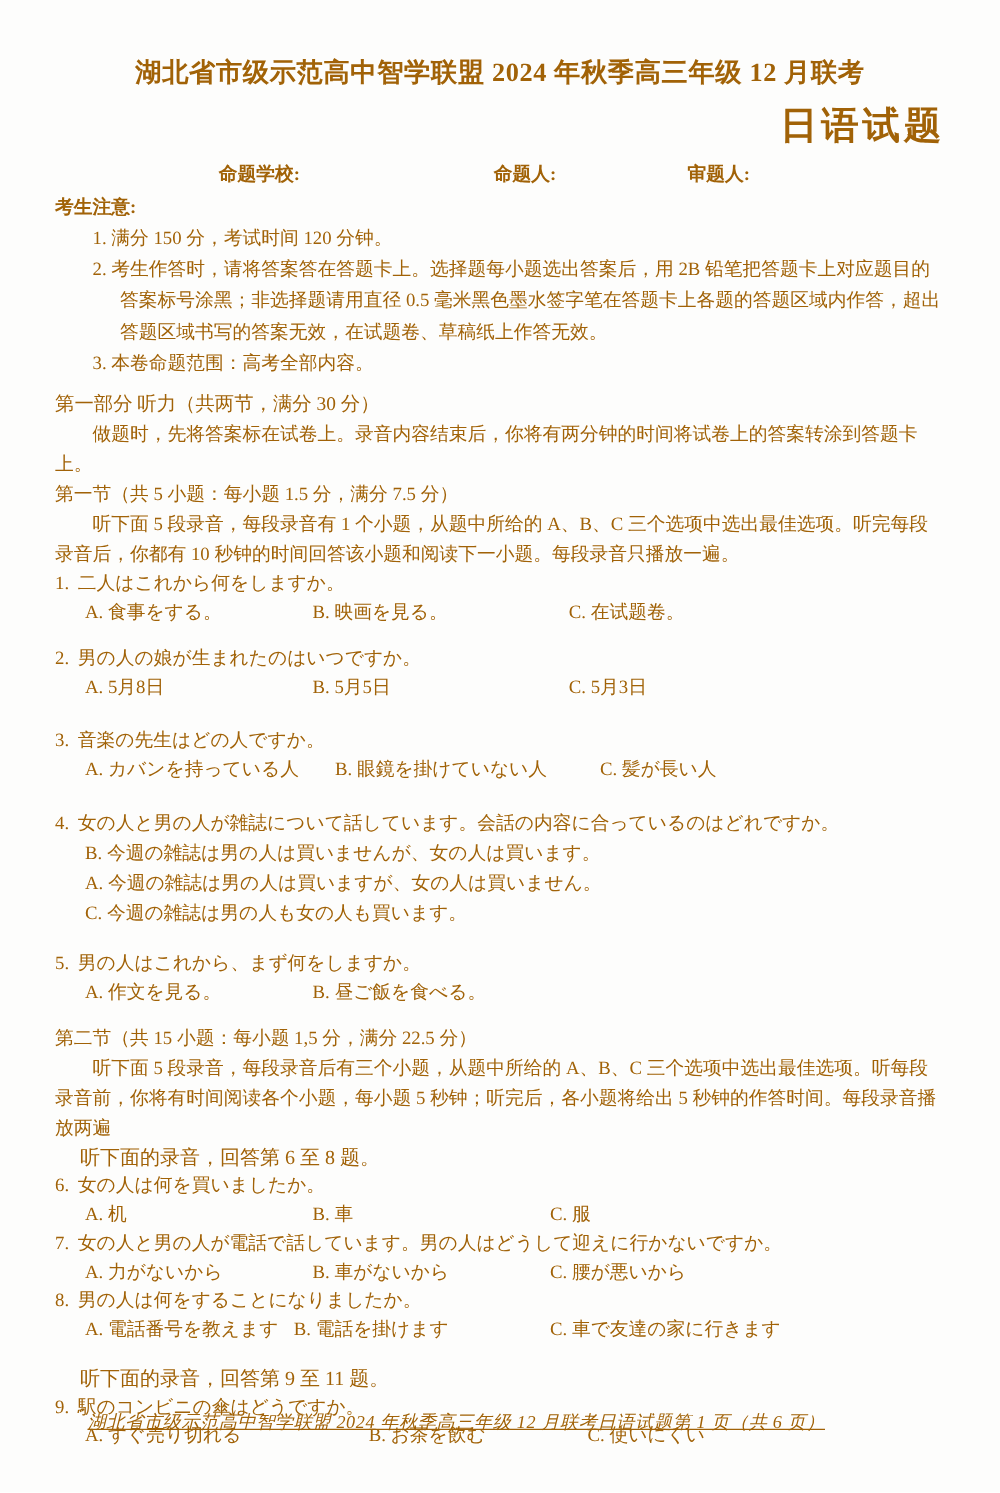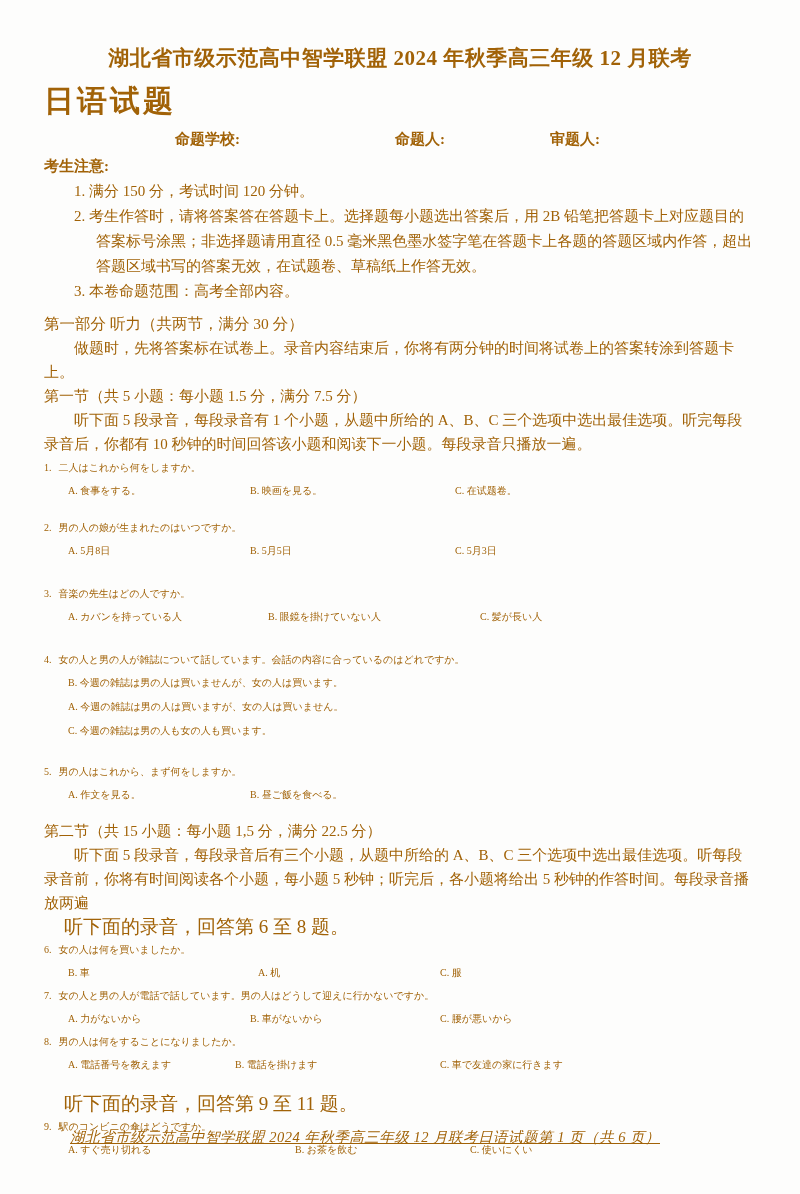--- a/index.html
+++ b/index.html
@@ -12,57 +12,57 @@
     overflow:hidden;
     margin:0 auto;
   }
   .content { padding:44px 44px 0 44px; }
 
   .exam-title {
     margin:0; font-size:21px; font-weight:bold; text-align:center;
     line-height:28px; letter-spacing:0.5px;
   }
   .paper-title {
-    margin:10px 0 0 0; font-size:30px; font-weight:bold; text-align:left;
+    margin:10px 0 0 0; font-size:30px; font-weight:bold; text-align:right;
     line-height:38px; letter-spacing:3px;
   }
   .meta-row { position:relative; height:24px; margin-top:10px; font-size:15px; font-weight:bold; }
   .meta { position:absolute; top:0; }
   .meta.school   { left:131px; }
   .meta.proposer { left:351px; }
   .meta.reviewer { left:506px; }
 
   .notice-heading { font-size:15px; line-height:25px; font-weight:bold; }
   .notice-item {
     font-size:15px; line-height:25px;
     margin-left:30px; padding-left:22px; text-indent:-22px;
   }
 
   .part-heading    { font-size:15.5px; line-height:24px; margin-top:8px; }
   .indent-para     { font-size:15px; line-height:24px; margin:0; text-indent:2em; }
   .section-heading { font-size:15px; line-height:24px; }
 
-  .question { font-size:10px; }
+  .question { font-size:15px; }
   .q-stem   { line-height:23px; }
   .q-num    { margin-right:7px; }
 
   .opts { display:flex; margin-left:24px; line-height:23px; }
   .opt  { display:block; white-space:nowrap; }
 
   
   .q1 .o1,.q2 .o1,.q5 .o1 { width:182px; }  .q1 .o2,.q2 .o2,.q5 .o2 { width:205px; }
   .q3 .o1 { width:200px; }  .q3 .o2 { width:212px; }
   .q6 .o1,.q7 .o1 { width:182px; } .q6 .o2,.q7 .o2 { width:190px; }
   .q8 .o1 { width:167px; }  .q8 .o2 { width:205px; }
   .q9 .o1 { width:227px; }  .q9 .o2 { width:175px; }
 
   .opts-stacked { margin-left:24px; }
   .opt-line { line-height:24px; }
 
-  .audio-prompt { font-size:19px; line-height:23px;padding-left:20px; }
+  .audio-prompt { font-size:16px; line-height:23px;padding-left:20px; }
 
   .mb14 { margin-bottom:14px; }
   .mb20 { margin-bottom:20px; }
   .mb17 { margin-bottom:17px; }
   .mb13 { margin-bottom:13px; }
   .mb12 { margin-bottom:12px; }
 
   .footer {
     position:absolute; top:1128px; left:70px;
     font-size:14.5px; font-style:italic; letter-spacing:0.5px;text-decoration:underline;
@@ -152,22 +152,22 @@
 
     <div class="section-heading">第二节（共 15 小题：每小题 1,5 分，满分 22.5 分）</div>
     <p class="indent-para">听下面 5 段录音，每段录音后有三个小题，从题中所给的 A、B、C 三个选项中选出最佳选项。听每段录音前，你将有时间阅读各个小题，每小题 5 秒钟；听完后，各小题将给出 5 秒钟的作答时间。每段录音播放两遍</p>
     <div class="audio-prompt">听下面的录音，回答第 6 至 8 题。</div>
 
     <div class="question q6">
       <div class="q-stem">
         <span class="q-num">6.</span><span>女の人は何を買いましたか。</span>
       </div>
       <div class="opts">
+        <span class="opt o1">A. 机</span>
         <span class="opt o2">B. 車</span>
-        <span class="opt o1">A. 机</span>
         <span class="opt o3">C. 服</span>
       </div>
     </div>
 
     <div class="question q7">
       <div class="q-stem">
         <span class="q-num">7.</span><span>女の人と男の人が電話で話しています。男の人はどうして迎えに行かないですか。</span>
       </div>
       <div class="opts">
         <span class="opt o1">A. 力がないから</span>

